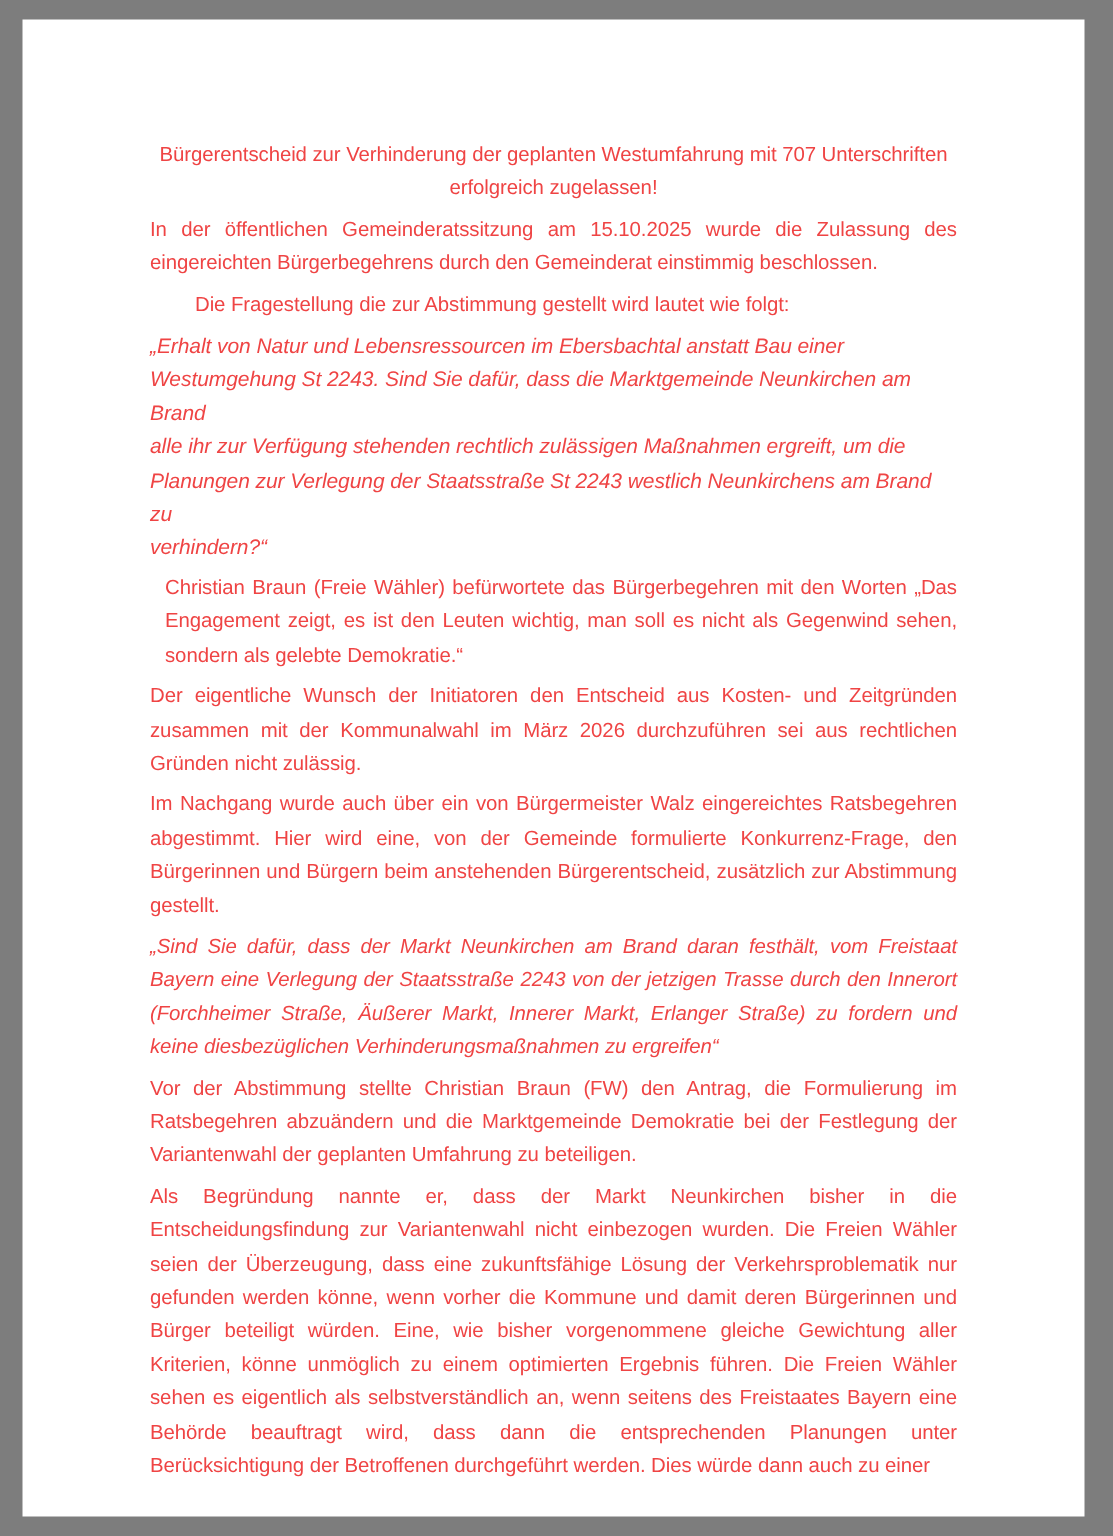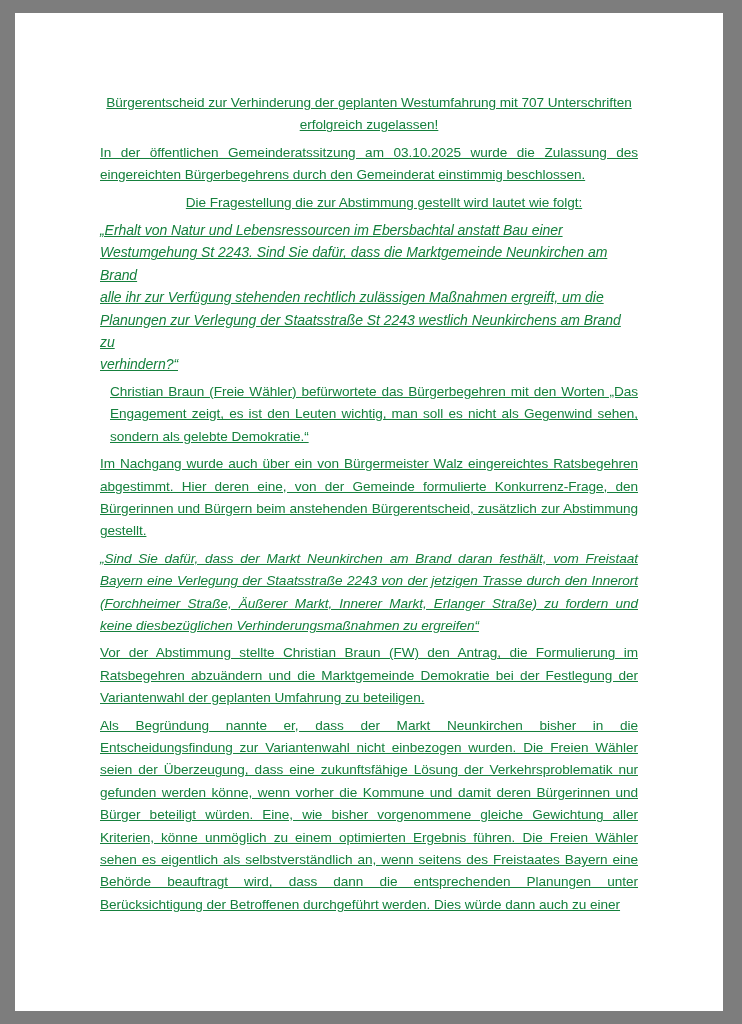--- a/index.html
+++ b/index.html
@@ -23,23 +23,22 @@
     background: #ffffff;
   }
   .content {
     position: absolute;
     left: 85px;
     top: 79px;
     width: 538px;
     font-size: 13.6px;
     line-height: 22.4px;
     letter-spacing: -0.05px;
-    color: #15803d;
+    color: #ef4444;
     text-align: justify;
-    text-decoration: underline;
   }
   .content p {
     margin: 0 0 5px 0;
   }
   .content p.heading {
     text-align: center;
   }
   .content p.quote,
   .content p.quote-lines {
     font-style: italic;
@@ -48,22 +47,23 @@
     text-align: left;
     font-size: 14px;
   }
 </style>
 </head>
 <body>
 
 <div class="paper">
   <div class="content">
       <p class="heading" style="text-align: center;">Bürgerentscheid zur Verhinderung der geplanten Westumfahrung mit 707 Unterschriften<br>erfolgreich zugelassen!</p>
-      <p class="body" style="text-align: justify;">In der öffentlichen Gemeinderatssitzung am 03.10.2025 wurde die Zulassung des eingereichten Bürgerbegehrens durch den Gemeinderat einstimmig beschlossen.</p>
-      <p class="body" style="text-align: center; margin-left: 30px;">Die Fragestellung die zur Abstimmung gestellt wird lautet wie folgt:</p>
+      <p class="body" style="text-align: justify;">In der öffentlichen Gemeinderatssitzung am 15.10.2025 wurde die Zulassung des eingereichten Bürgerbegehrens durch den Gemeinderat einstimmig beschlossen.</p>
+      <p class="body" style="text-align: left; margin-left: 30px;">Die Fragestellung die zur Abstimmung gestellt wird lautet wie folgt:</p>
       <p class="quote-lines" style="text-align: left;">„Erhalt von Natur und Lebensressourcen im Ebersbachtal anstatt Bau einer<br>Westumgehung St 2243. Sind Sie dafür, dass die Marktgemeinde Neunkirchen am Brand<br>alle ihr zur Verfügung stehenden rechtlich zulässigen Maßnahmen ergreift, um die<br>Planungen zur Verlegung der Staatsstraße St 2243 westlich Neunkirchens am Brand zu<br>verhindern?“</p>
       <p class="body" style="text-align: justify; margin-left: 10px;">Christian Braun (Freie Wähler) befürwortete das Bürgerbegehren mit den Worten „Das Engagement zeigt, es ist den Leuten wichtig, man soll es nicht als Gegenwind sehen, sondern als gelebte Demokratie.“</p>
-      <p class="body" style="text-align: justify;">Im Nachgang wurde auch über ein von Bürgermeister Walz eingereichtes Ratsbegehren abgestimmt. Hier deren eine, von der Gemeinde formulierte Konkurrenz-Frage, den Bürgerinnen und Bürgern beim anstehenden Bürgerentscheid, zusätzlich zur Abstimmung gestellt.</p>
+      <p class="body" style="text-align: justify;">Der eigentliche Wunsch der Initiatoren den Entscheid aus Kosten- und Zeitgründen zusammen mit der Kommunalwahl im März 2026 durchzuführen sei aus rechtlichen Gründen nicht zulässig.</p>
+      <p class="body" style="text-align: justify;">Im Nachgang wurde auch über ein von Bürgermeister Walz eingereichtes Ratsbegehren abgestimmt. Hier wird eine, von der Gemeinde formulierte Konkurrenz-Frage, den Bürgerinnen und Bürgern beim anstehenden Bürgerentscheid, zusätzlich zur Abstimmung gestellt.</p>
       <p class="quote" style="text-align: justify;">„Sind Sie dafür, dass der Markt Neunkirchen am Brand daran festhält, vom Freistaat Bayern eine Verlegung der Staatsstraße 2243 von der jetzigen Trasse durch den Innerort (Forchheimer Straße, Äußerer Markt, Innerer Markt, Erlanger Straße) zu fordern und keine diesbezüglichen Verhinderungsmaßnahmen zu ergreifen“</p>
       <p class="body" style="text-align: justify;">Vor der Abstimmung stellte Christian Braun (FW) den Antrag, die Formulierung im Ratsbegehren abzuändern und die Marktgemeinde Demokratie bei der Festlegung der Variantenwahl der geplanten Umfahrung zu beteiligen.</p>
       <p class="body" style="text-align: justify;">Als Begründung nannte er, dass der Markt Neunkirchen bisher in die Entscheidungsfindung zur Variantenwahl nicht einbezogen wurden. Die Freien Wähler seien der Überzeugung, dass eine zukunftsfähige Lösung der Verkehrsproblematik nur gefunden werden könne, wenn vorher die Kommune und damit deren Bürgerinnen und Bürger beteiligt würden. Eine, wie bisher vorgenommene gleiche Gewichtung aller Kriterien, könne unmöglich zu einem optimierten Ergebnis führen. Die Freien Wähler sehen es eigentlich als selbstverständlich an, wenn seitens des Freistaates Bayern eine Behörde beauftragt wird, dass dann die entsprechenden Planungen unter Berücksichtigung der Betroffenen durchgeführt werden. Dies würde dann auch zu einer</p>
     </div>
 </div>
 
 </body></html>

